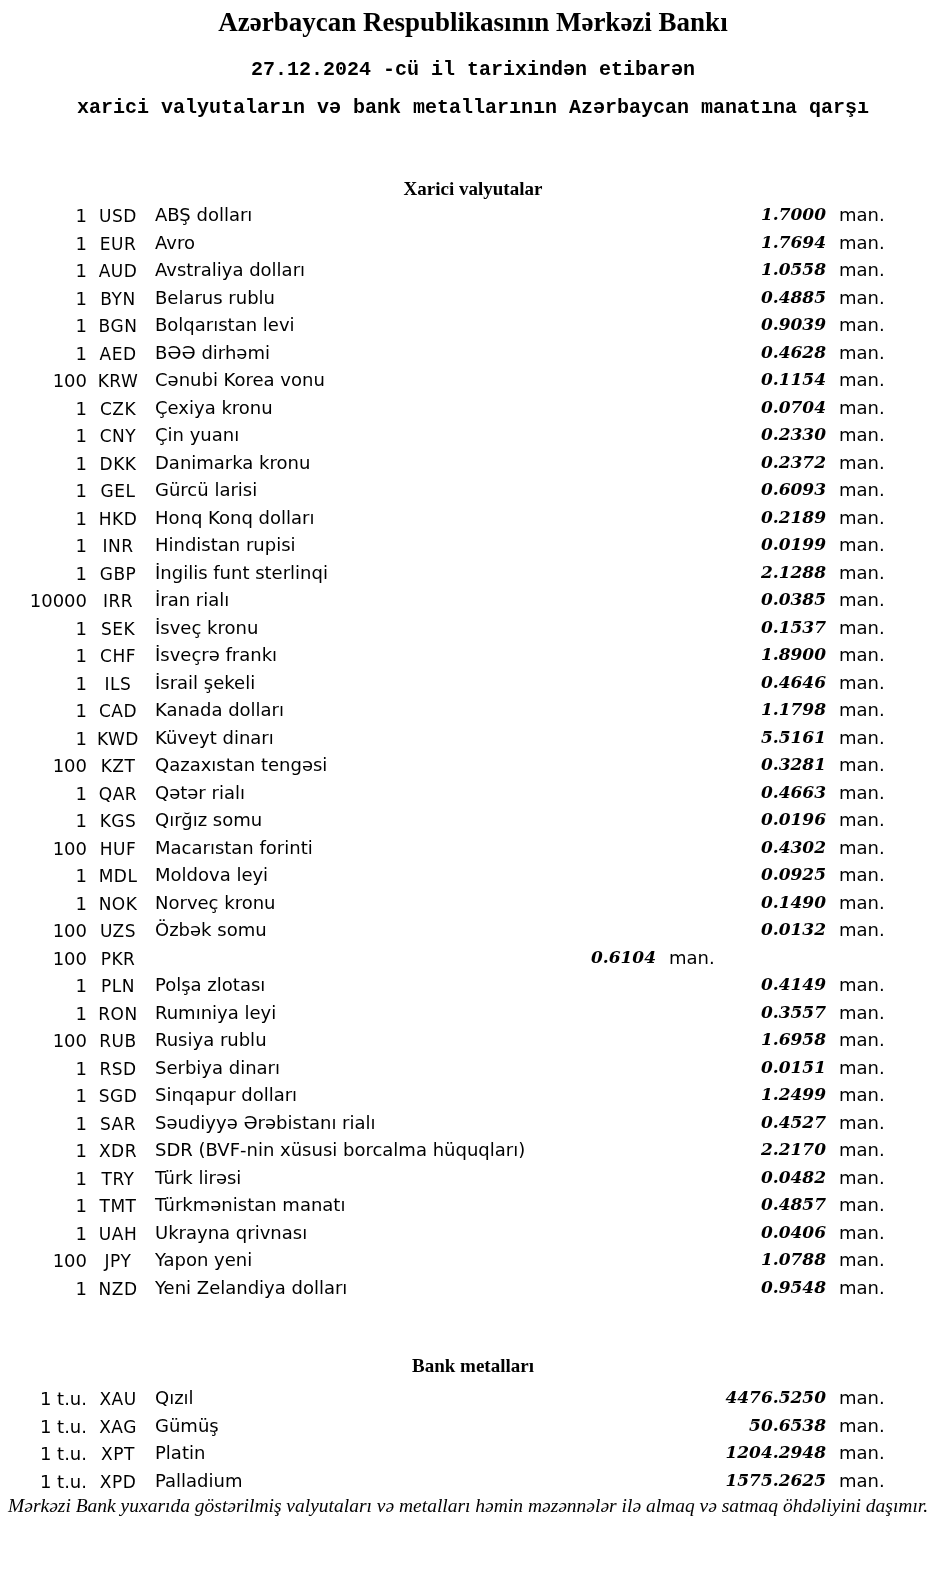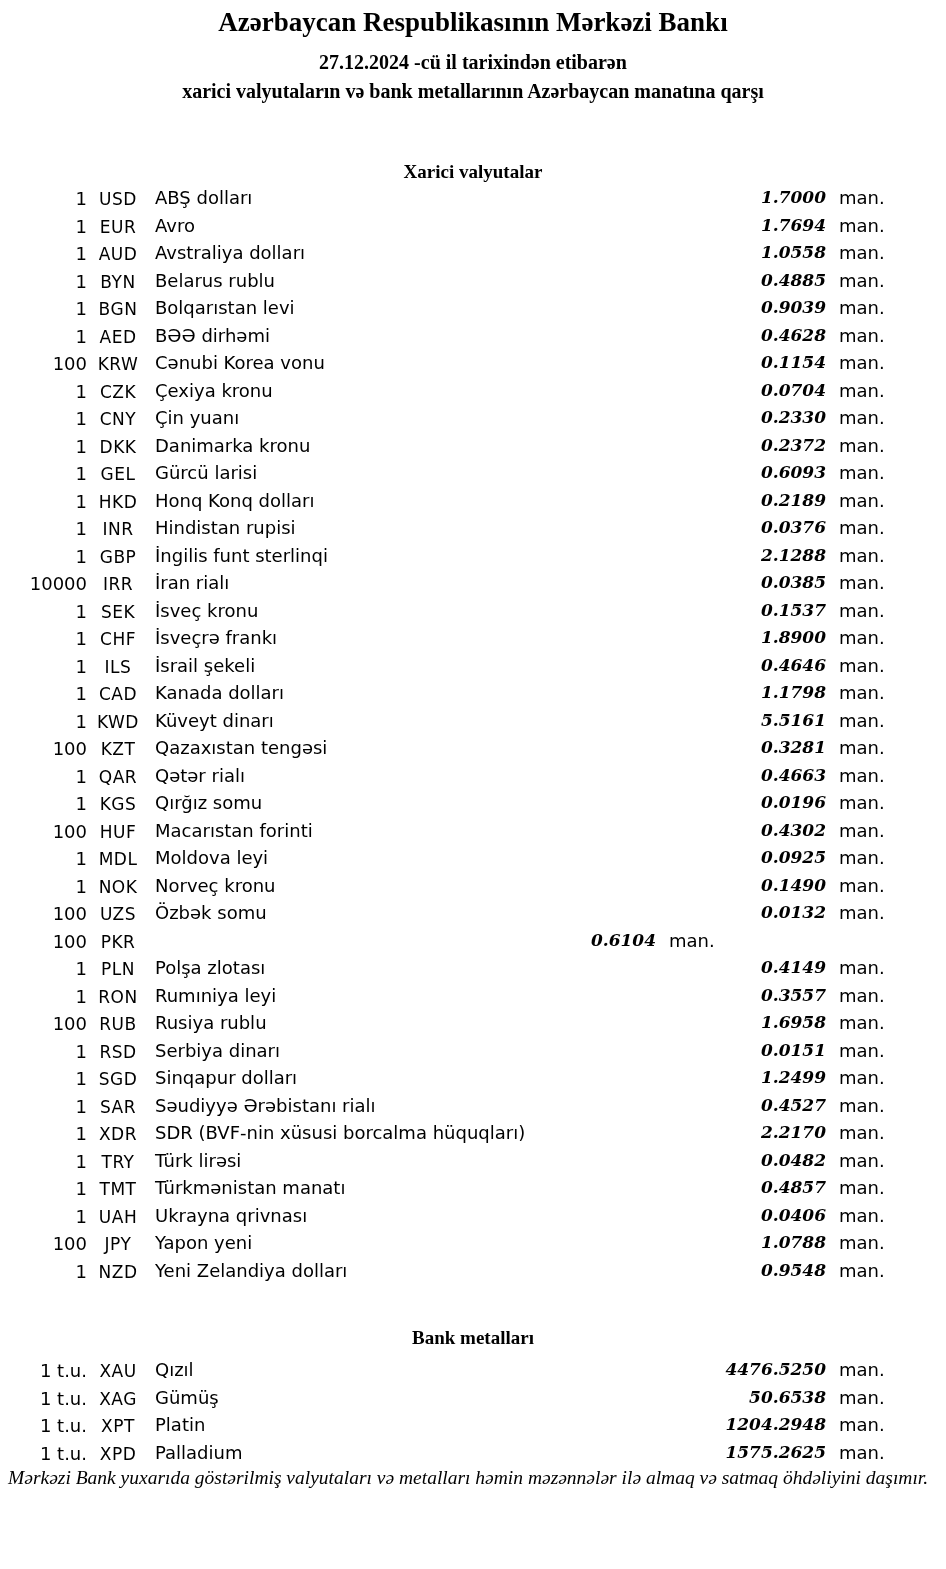--- a/index.html
+++ b/index.html
@@ -21,45 +21,45 @@
     padding-top: 7px;
   }
   .bank-title {
     font-family: "Liberation Serif", serif;
     font-weight: bold;
     font-size: 27px;
     line-height: 31px;
     margin: 0;
   }
   .date-line {
-    font-family: Liberation Serif, serif;
+    font-family: Liberation Mono, monospace;
     font-weight: bold;
     font-size: 20px;
     line-height: 24px;
-    margin-top: 12px;
+    margin-top: 20px;
   }
   .subtitle-line {
-    font-family: Liberation Serif, serif;
+    font-family: Liberation Mono, monospace;
     font-weight: bold;
     font-size: 20px;
     line-height: 24px;
-    margin-top: 5px;
+    margin-top: 14px;
   }
   .section-title {
     text-align: center;
     font-family: "Liberation Serif", serif;
     font-weight: bold;
     font-size: 19px;
     line-height: 23px;
   }
   .section-title.currencies {
     margin-top: 57px;
   }
   .section-title.metals {
-    margin-top: 42px;
+    margin-top: 53px;
     font-family: Liberation Serif, serif;
   }
   .rate-table {
     margin-top: 1px;
     width: 946px;
   }
   .rate-table.metals-table {
     margin-top: 7px;
   }
   .row {
@@ -214,21 +214,21 @@
       <div class="cell-code">HKD</div>
       <div class="cell-name">Honq Konq dolları</div>
       <div class="cell-rate">0.2189</div>
       <div class="cell-unit">man.</div>
     </div>
 
     <div class="row">
       <div class="cell-qty">1</div>
       <div class="cell-code">INR</div>
       <div class="cell-name">Hindistan rupisi</div>
-      <div class="cell-rate">0.0376</div>
+      <div class="cell-rate">0.0199</div>
       <div class="cell-unit">man.</div>
     </div>
 
     <div class="row">
       <div class="cell-qty">1</div>
       <div class="cell-code">GBP</div>
       <div class="cell-name">İngilis funt sterlinqi</div>
       <div class="cell-rate">2.1288</div>
       <div class="cell-unit">man.</div>
     </div>

